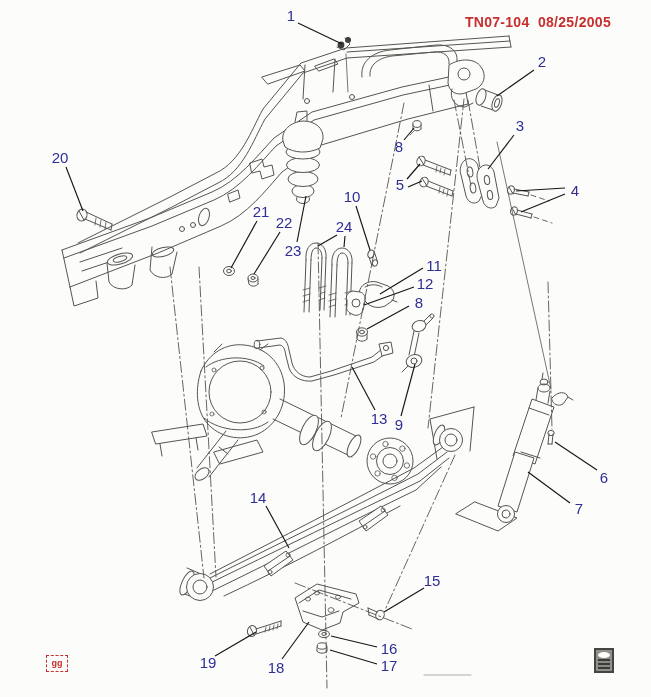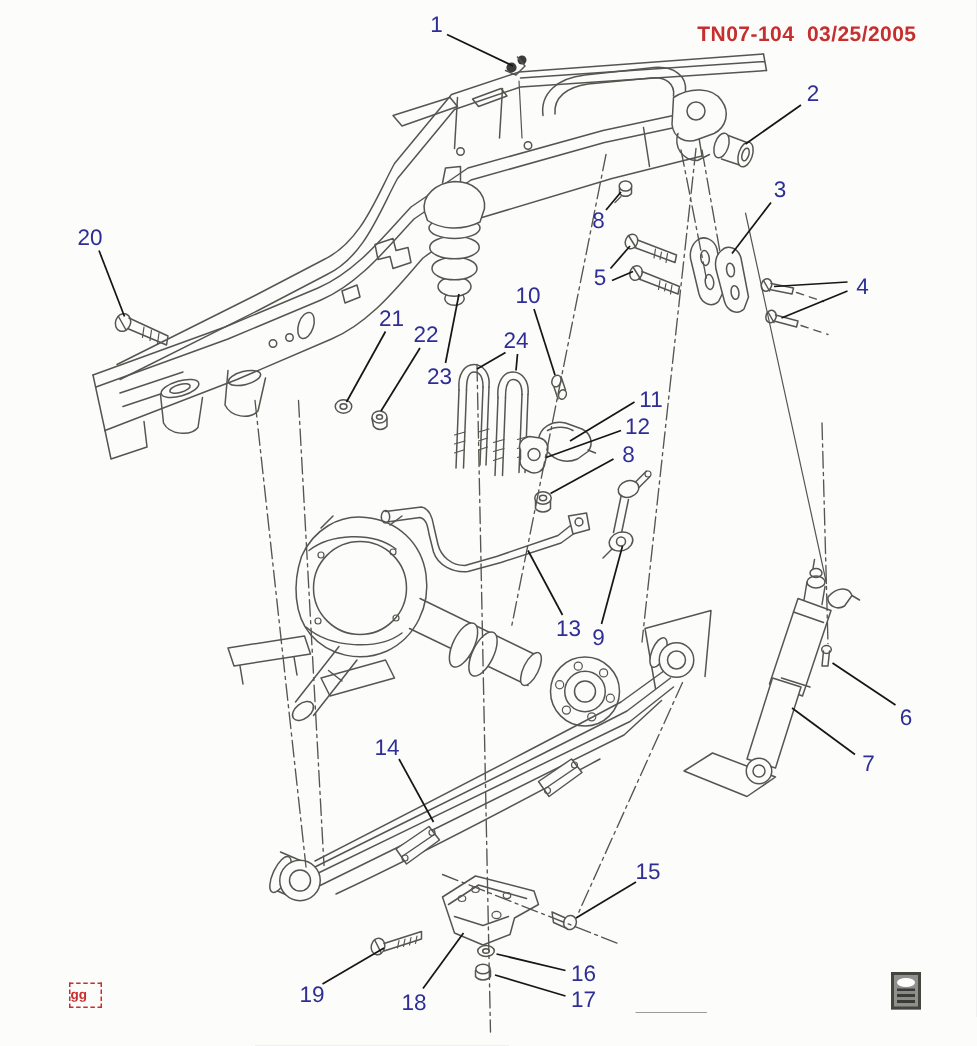--- a/index.html
+++ b/index.html
@@ -22,21 +22,21 @@
     fill:var(--callout);font-family:"Liberation Sans",sans-serif;
     font-size:15px;text-anchor:middle;
   }
   .title{
     position:absolute;top:14px;right:40px;color:var(--title);
     font-size:14px;font-weight:bold;white-space:pre;letter-spacing:.3px;
   }
   .stamp{
     position:absolute;left:46px;top:655px;width:20px;height:15px;
     border:1px dashed var(--stamp);color:var(--stamp);
-    font-size:9px;font-weight:bold;line-height:15px;
+    font-size:9px;font-weight:bold;text-align:center;line-height:15px;
   }
   .corner-icon{
     position:absolute;left:594px;top:648px;width:20px;height:25px;
     background:#90908c;border:2px solid #45453f;box-sizing:border-box;padding-top:2px;
   }
   .ci-oval{width:12px;height:6px;background:#fdfdfb;border-radius:50%;margin:0 auto;}
   .ci-grid{width:12px;height:10px;margin:1px auto 0;
     background:repeating-linear-gradient(0deg,#3a3a36 0 2px,#8a8a86 2px 4px);}
 </style>
 </head>
@@ -347,21 +347,21 @@
         <text x="579" y="514" class="callout">7</text>
         <text x="258" y="503" class="callout">14</text>
         <text x="432" y="586" class="callout">15</text>
         <text x="389" y="654" class="callout">16</text>
         <text x="389" y="671" class="callout">17</text>
         <text x="276" y="673" class="callout">18</text>
         <text x="208" y="668" class="callout">19</text>
       </g>
 </svg>
 
-<div class="title">TN07-104  03/25/2005</div>
+<div class="title">TN07-104  08/25/2005</div>
 
 <div class="stamp">gg</div>
 
 <div class="corner-icon">
   <div class="ci-oval"></div>
   <div class="ci-grid"></div>
 </div>
 
 </div>
 

